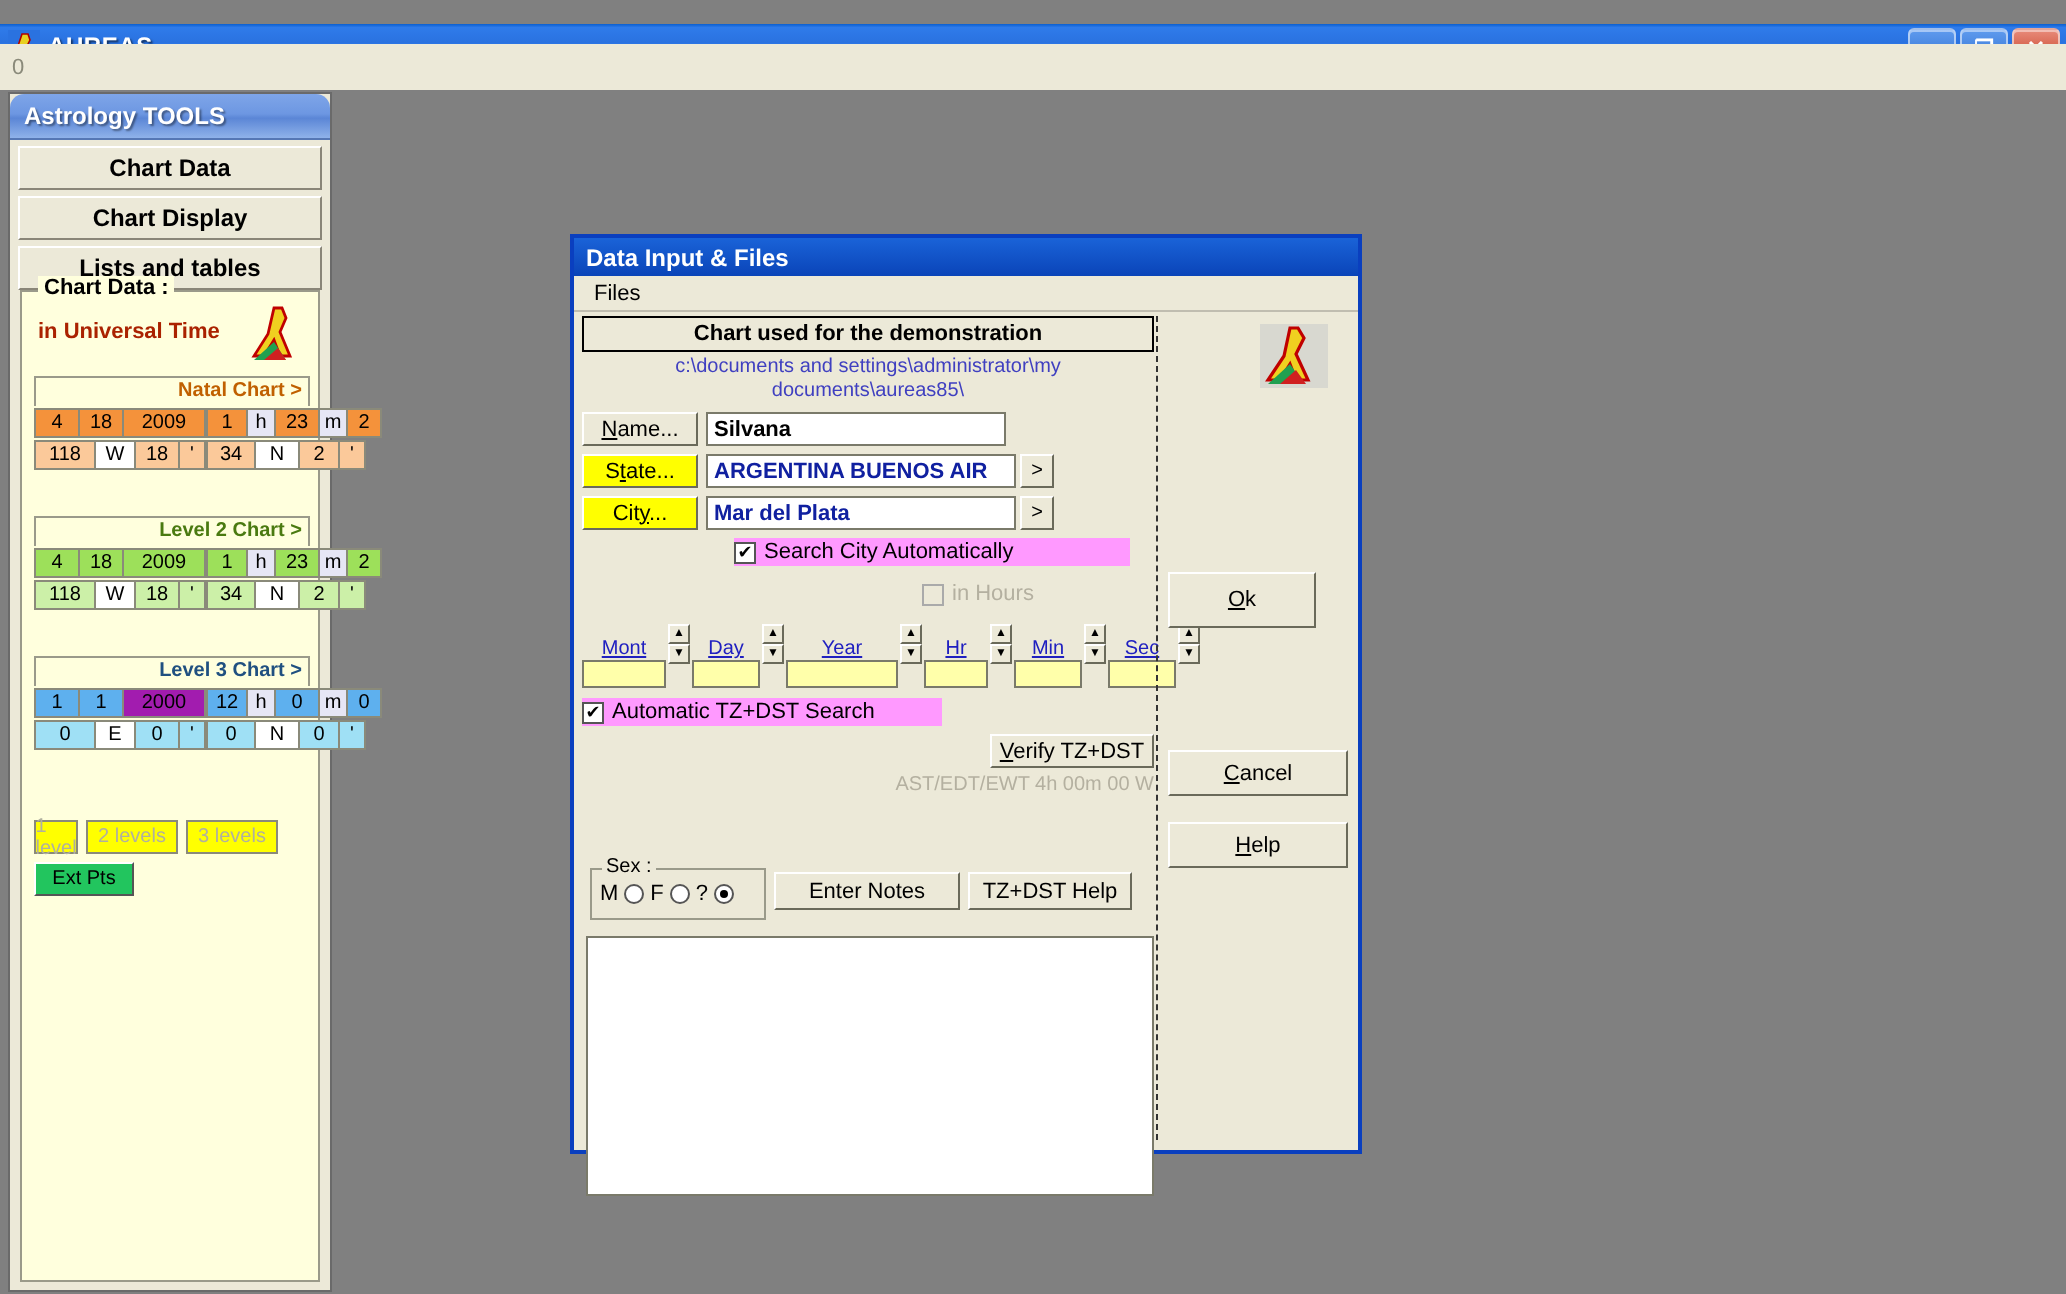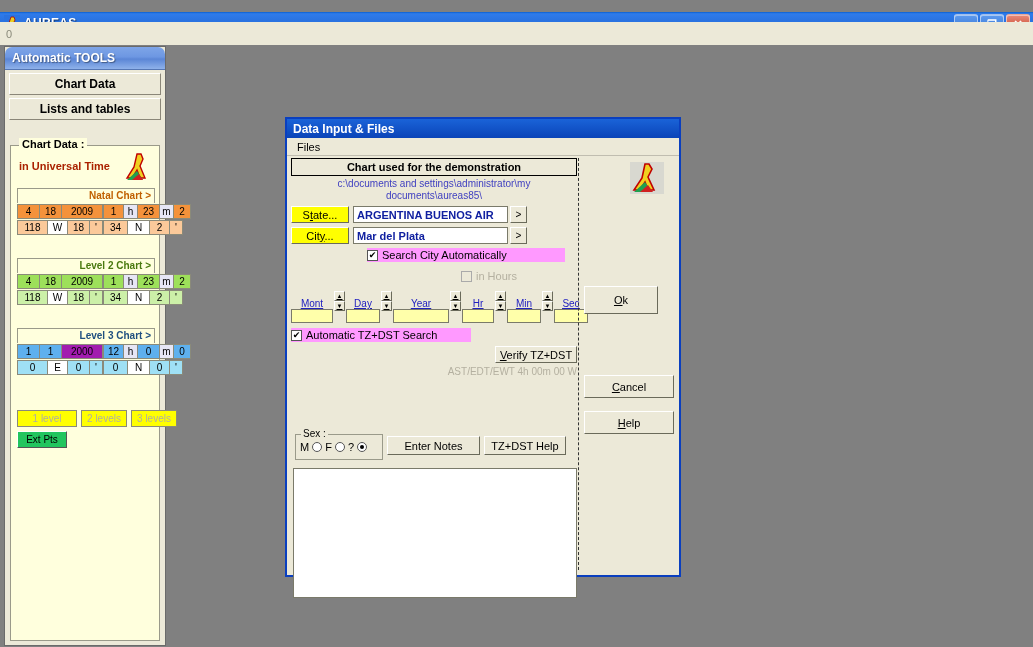--- a/index.html
+++ b/index.html
@@ -173,21 +173,21 @@
     width:11px;height:11px;background:#fff;border:1px solid #555;
     display:flex;align-items:center;justify-content:center;
     font-size:9px;line-height:9px;box-sizing:border-box;margin-right:4px;
     cursor:pointer;
   }
   .chk-box.disabled{background:#ece9d8;border-color:#aaa;}
   .pink{background:#ff99ff;}
 
   #spin-row{display:flex;margin-top:7px;}
   .spin-unit{display:flex;flex-direction:column;}
-  .spin-top{display:flex;align-items:flex-end;text-decoration:underline;}
+  .spin-top{display:flex;align-items:flex-end;}
   .spin-label{
     text-align:center;font-size:10px;color:#2020c0;
     text-decoration:underline;cursor:pointer;
   }
   .spin-arrows{display:flex;flex-direction:column;margin-left:1px;}
   .spin-ar{
     width:11px;height:10px;background:#ece9d8;
     border-top:1px solid #fff;border-left:1px solid #fff;
     border-right:1px solid #6a6a5a;border-bottom:1px solid #6a6a5a;
     font-size:6px;display:flex;align-items:center;justify-content:center;
@@ -248,24 +248,27 @@
   </div>
 
   <div id="app-toolbar">
     <span id="toolbar-label">0</span>
   </div>
 
   <div id="app-client"></div>
 
   <div id="sidebar">
     <div id="sidebar-header">
-      <span id="sidebar-title">Automatic TOOLS</span>
+      <span id="sidebar-title">Astrology TOOLS</span>
     </div>
     <div class="nav-btn">
       <span>Chart Data</span>
+    </div>
+    <div class="nav-btn">
+      <span>Chart Display</span>
     </div>
     <div class="nav-btn">
       <span>Lists and tables</span>
     </div>
 
     <div id="chartdata-group">
       <span class="group-legend">Chart Data :</span>
       <span id="universal-time">in Universal Time</span>
       <svg id="ut-logo" viewBox="0 0 32 30">
         <path d="M14 2 l4 0 l2 5 l-3 7 l5 12 l-5 0 l-3 -8 l-5 8 l-5 0 l7 -11 z" fill="#f0d020" stroke="#c00000" stroke-width="1.4"></path>
@@ -367,21 +370,21 @@
             <div class="cellgrp">
               <div class="cell" style="width: 24px; background: rgb(159, 224, 245);">0</div>
               <div class="cell" style="width: 22px; background: rgb(255, 255, 255);">N</div>
               <div class="cell" style="width: 20px; background: rgb(159, 224, 245);">0</div>
               <div class="cell" style="width: 12px; background: rgb(159, 224, 245);">'</div>
             </div>
           </div>
         </div>
 
       <div style="position:absolute;left:6px;top:264px;display:flex;gap:4px;">
-        <div class="btn-level" style="width:60px;">1 level</div>
+        <div class="btn-level" style="width:22px;">1 level</div>
         <div class="btn-level" style="width:46px;">2 levels</div>
         <div class="btn-level" style="width:46px;">3 levels</div>
       </div>
       <div class="btn-extpts" style="position:absolute;left:6px;top:285px;width:50px;">Ext Pts</div>
     </div>
 
   </div>
 
   <div id="dialog">
     <div id="dlg-titlebar">
@@ -391,20 +394,28 @@
       <span id="dlg-menu-files">Files</span>
     </div>
 
     <div id="dlg-body">
 
       <div id="dlg-left">
 
         <div id="demo-banner">Chart used for the demonstration</div>
         <div id="demo-path">c:\documents and settings\administrator\my documents\aureas85\</div>
 
+        <div class="field-row">
+          <div class="lbl-btn gray">
+            <span><u>N</u>ame...</span>
+          </div>
+          <div class="txt-input black" style="width:150px;margin-left:4px;">
+            <span>Silvana</span>
+          </div>
+        </div>
 
         <div class="field-row">
           <div class="lbl-btn yellow">
             <span>S<u>t</u>ate...</span>
           </div>
           <div class="txt-input" style="width:155px;margin-left:4px;">
             <span>ARGENTINA BUENOS AIR</span>
           </div>
           <div class="arrow-btn">&gt;</div>
         </div>

